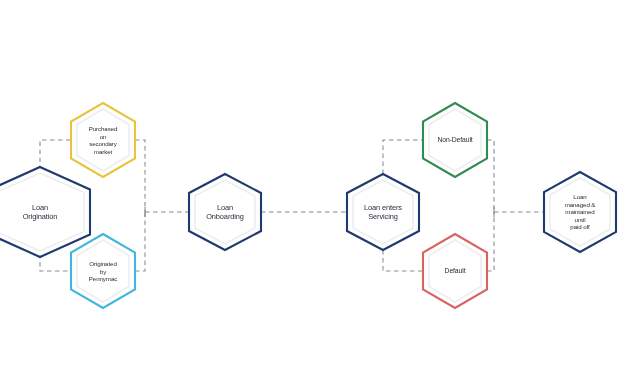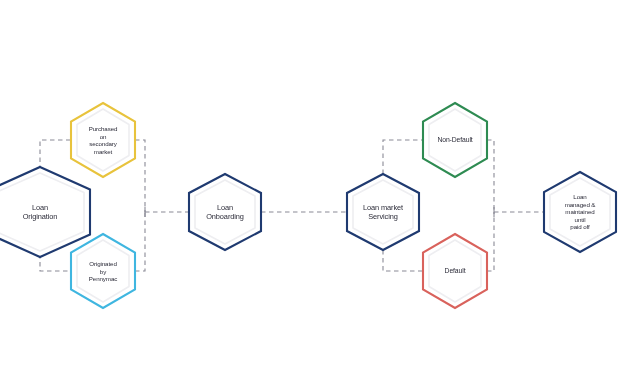--- a/index.html
+++ b/index.html
@@ -119,21 +119,21 @@
         </svg>
         <div class="hex-label sz-base" style="color: rgb(43, 43, 56); max-width: 68.4px;">Loan
 Onboarding</div>
       </div>
       <div class="hex-node" style="left: 383px; top: 212px; width: 80px; height: 84px;">
         <svg width="80" height="84" viewBox="0 0 80 84">
           <polygon points="40.00,4.00 76.00,23.00 76.00,61.00 40.00,80.00 4.00,61.00 4.00,23.00" fill="#ffffff"></polygon>
           <polygon points="40.00,10.00 70.00,26.00 70.00,58.00 40.00,74.00 10.00,58.00 10.00,26.00" fill="none" stroke="#eeeef1" stroke-width="1.6" stroke-linejoin="round"></polygon>
           <polygon points="40.00,4.00 76.00,23.00 76.00,61.00 40.00,80.00 4.00,61.00 4.00,23.00" fill="none" stroke="#1f3a70" stroke-width="2.1" stroke-linejoin="miter"></polygon>
         </svg>
-        <div class="hex-label sz-base" style="color: rgb(43, 43, 56); max-width: 68.4px;">Loan market
+        <div class="hex-label sz-base" style="color: rgb(43, 43, 56); max-width: 68.4px;">Loan enters
 Servicing</div>
       </div>
       <div class="hex-node" style="left: 455px; top: 140px; width: 72px; height: 82px;">
         <svg width="72" height="82" viewBox="0 0 72 82">
           <polygon points="36.00,4.00 68.00,22.50 68.00,59.50 36.00,78.00 4.00,59.50 4.00,22.50" fill="#ffffff"></polygon>
           <polygon points="36.00,10.00 62.00,25.50 62.00,56.50 36.00,72.00 10.00,56.50 10.00,25.50" fill="none" stroke="#eeeef1" stroke-width="1.6" stroke-linejoin="round"></polygon>
           <polygon points="36.00,4.00 68.00,22.50 68.00,59.50 36.00,78.00 4.00,59.50 4.00,22.50" fill="none" stroke="#2e8b52" stroke-width="2.1" stroke-linejoin="miter"></polygon>
         </svg>
         <div class="hex-label sz-mid" style="color: rgb(43, 43, 56); max-width: 60.8px;">Non-Default</div>
       </div>

